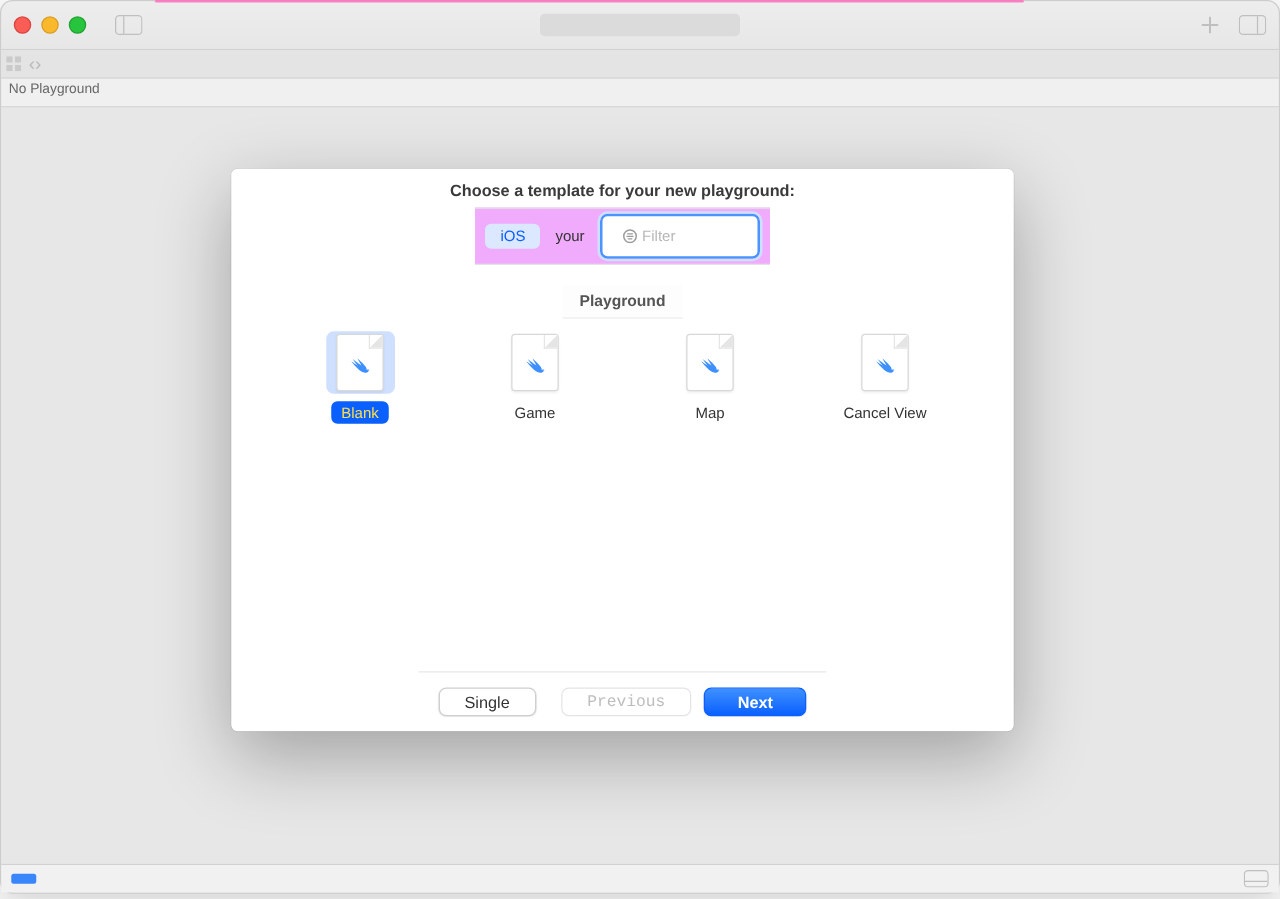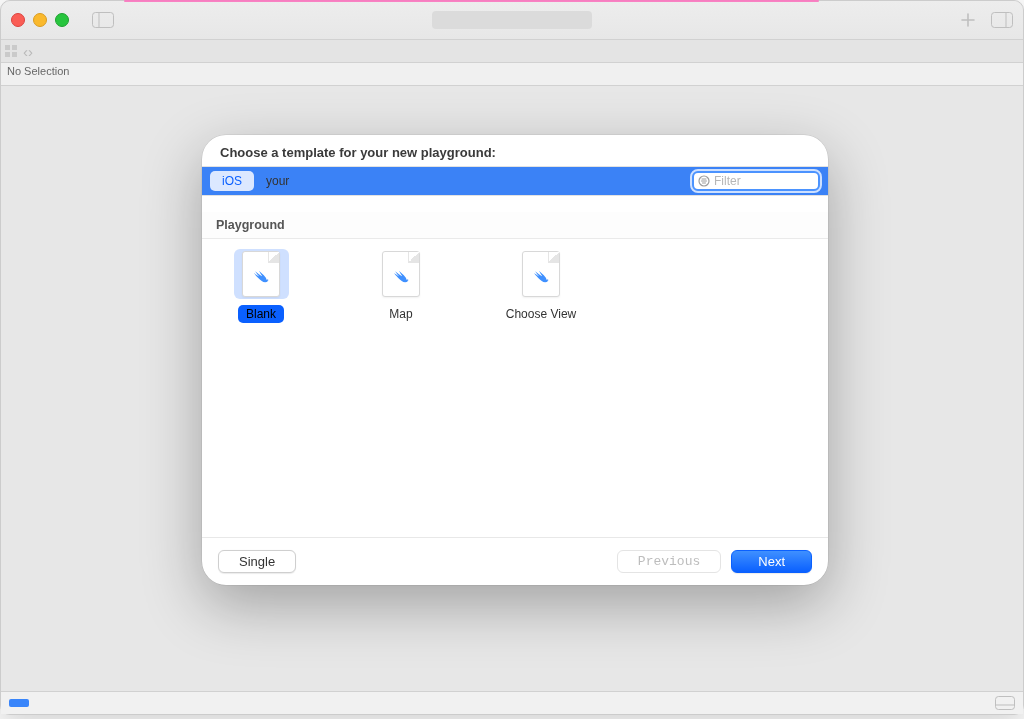--- a/index.html
+++ b/index.html
@@ -114,70 +114,71 @@
   
   .dim {
     position:absolute; inset:0;
     background: rgba(0,0,0,0.02);
     pointer-events:none;
   }
 
   
   .sheet {
     position: absolute;
-    left: 202px; top: 135px;
+    left: 185px; top: 135px;
     width: 626px; height: 450px;
     background: #ffffff;
-    border-radius: 24px;
+    border-radius: 5px;
     box-shadow: 0 20px 60px rgba(0,0,0,0.30), 0 0 0 0.5px rgba(0,0,0,0.1);
     display:flex;
     flex-direction:column;
     overflow:hidden;
+    align-items:center;
   }
   .sheet-header-text {
     font-size: 13px;
     font-weight: 600;
     color:#3a3a3a;
     padding: 10px 18px 6px;
   }
 
   .segmented-row {
     display:flex;
     align-items:center;
     border-top:1px solid #e2e2e2;
     border-bottom:1px solid #e2e2e2;
     padding: 4px 8px;
-    background:#3b82f6;
+    background:#f0abfc;
   }
   .segmented {
     display:flex;
     gap:0;
   }
   .seg-btn {
     font-size: 12px;
     padding: 3px 12px;
     border-radius: 5px;
     color:#333;
     cursor:pointer;
   }
   .seg-btn.active {
     background:#dce8ff;
     color:#0a60ff;
     font-weight:500;
   }
   .filter-wrap {
     margin-left:auto;
     width: 128px;
-    height: 20px;
+    height: 36px;
     border: 2.5px solid #4b93ff;
     outline: 2px solid #cde0ff;
     border-radius: 6px;
     display:flex;
     align-items:center;
-    padding: 0 4px;
+    padding: 0 16px;
     box-sizing:border-box;
     background:#fff;
   }
   .filter-wrap input {
     border:none; outline:none;
     flex:1;
     font-size:12px;
     color:#333;
     min-width:0;
   }
@@ -218,21 +219,21 @@
     background:#cfe0ff;
   }
   .template-label {
     font-size: 12px;
     color:#333;
     padding: 2px 8px;
     border-radius: 5px;
   }
   .template-item.selected .template-label {
     background:#0a60ff;
-    color:#000000;
+    color:#fde047;
   }
   .doc-icon {
     width: 36px; height: 44px;
     background:#fff;
     border:1px solid #d8d8d8;
     border-radius:3px;
     position:relative;
     box-shadow: 0 1px 2px rgba(0,0,0,0.06);
   }
   .doc-icon::before{
@@ -271,20 +272,21 @@
     background:#fff;
     cursor:default;
     box-shadow:none;
     font-family:Liberation Mono, monospace;
   }
   .btn.primary {
     background: linear-gradient(#3f90ff,#0a60ff);
     border-color:#0a60ff;
     color:#fff;
     padding: 3px 26px;
+    font-weight: bold;
   }
   .spacer { flex:1; }
 
   
   .titlebar::before{
     content:"";
     position:absolute;
     left:12%; right:20%; top:-1px; height:2px;
     background: #ff78c2;
     border-radius:2px;
@@ -335,21 +337,21 @@
           <rect x="0" y="7" width="5" height="5" fill="#cfcfcf"></rect>
             <rect x="7" y="7" width="5" height="5" fill="#cfcfcf"></rect>
         </svg>
       </span>
       <span class="chevs">
         <span>‹</span>
         <span>›</span>
       </span>
     </div>
 
-    <div class="no-selection">No Selection</div>
+    <div class="no-selection">No Playground</div>
 
     <div class="editor-area"></div>
 
     <div class="bottom-bar">
       <div class="blob"></div>
       <span class="panel-icon">
         <svg width="20" height="14" viewBox="0 0 20 14">
           <rect x="0.5" y="0.5" width="19" height="13" rx="3" fill="none" stroke="#c3c3c3"></rect>
           <line x1="1" y1="9" x2="19" y2="9" stroke="#c3c3c3"></line>
         </svg>
@@ -392,31 +394,41 @@
           <div class="template-label">Blank</div>
         </div>
         <div class="template-item">
           <div class="template-icon-wrap">
             <div class="doc-icon">
               <svg class="swift-bird" width="20" height="20" viewBox="0 0 24 24">
                 <path fill="#3f90ff" d="M21 17c0 0-1.2 2.5-4 2.5-3 0-5.3-2.1-8-4.8C6 11.7 3.5 8.5 3.5 8.5s3 2.1 6.4 4.2c-1.9-2-5-6.4-5-6.4s5.7 4.5 8.5 6.1c-1-1.7-3.9-6.6-3.9-6.6s6 5 8.1 8.1c.5.8.9 1.8.9 2.8 0 0 1-.9 2.5-.2 0 0-1 .1-1.9 1.1C19.5 17.2 21 17 21 17z"></path>
               </svg>
             </div>
           </div>
+          <div class="template-label">Game</div>
+        </div>
+        <div class="template-item">
+          <div class="template-icon-wrap">
+            <div class="doc-icon">
+              <svg class="swift-bird" width="20" height="20" viewBox="0 0 24 24">
+                <path fill="#3f90ff" d="M21 17c0 0-1.2 2.5-4 2.5-3 0-5.3-2.1-8-4.8C6 11.7 3.5 8.5 3.5 8.5s3 2.1 6.4 4.2c-1.9-2-5-6.4-5-6.4s5.7 4.5 8.5 6.1c-1-1.7-3.9-6.6-3.9-6.6s6 5 8.1 8.1c.5.8.9 1.8.9 2.8 0 0 1-.9 2.5-.2 0 0-1 .1-1.9 1.1C19.5 17.2 21 17 21 17z"></path>
+              </svg>
+            </div>
+          </div>
           <div class="template-label">Map</div>
         </div>
         <div class="template-item">
           <div class="template-icon-wrap">
             <div class="doc-icon">
               <svg class="swift-bird" width="20" height="20" viewBox="0 0 24 24">
                 <path fill="#3f90ff" d="M21 17c0 0-1.2 2.5-4 2.5-3 0-5.3-2.1-8-4.8C6 11.7 3.5 8.5 3.5 8.5s3 2.1 6.4 4.2c-1.9-2-5-6.4-5-6.4s5.7 4.5 8.5 6.1c-1-1.7-3.9-6.6-3.9-6.6s6 5 8.1 8.1c.5.8.9 1.8.9 2.8 0 0 1-.9 2.5-.2 0 0-1 .1-1.9 1.1C19.5 17.2 21 17 21 17z"></path>
               </svg>
             </div>
           </div>
-          <div class="template-label">Choose View</div>
+          <div class="template-label">Cancel View</div>
         </div>
       </div>
 
     <div class="sheet-footer">
       <button class="btn">Single</button>
       <div class="spacer"></div>
       <button class="btn disabled">Previous</button>
       <button class="btn primary">Next</button>
     </div>
   </div>

